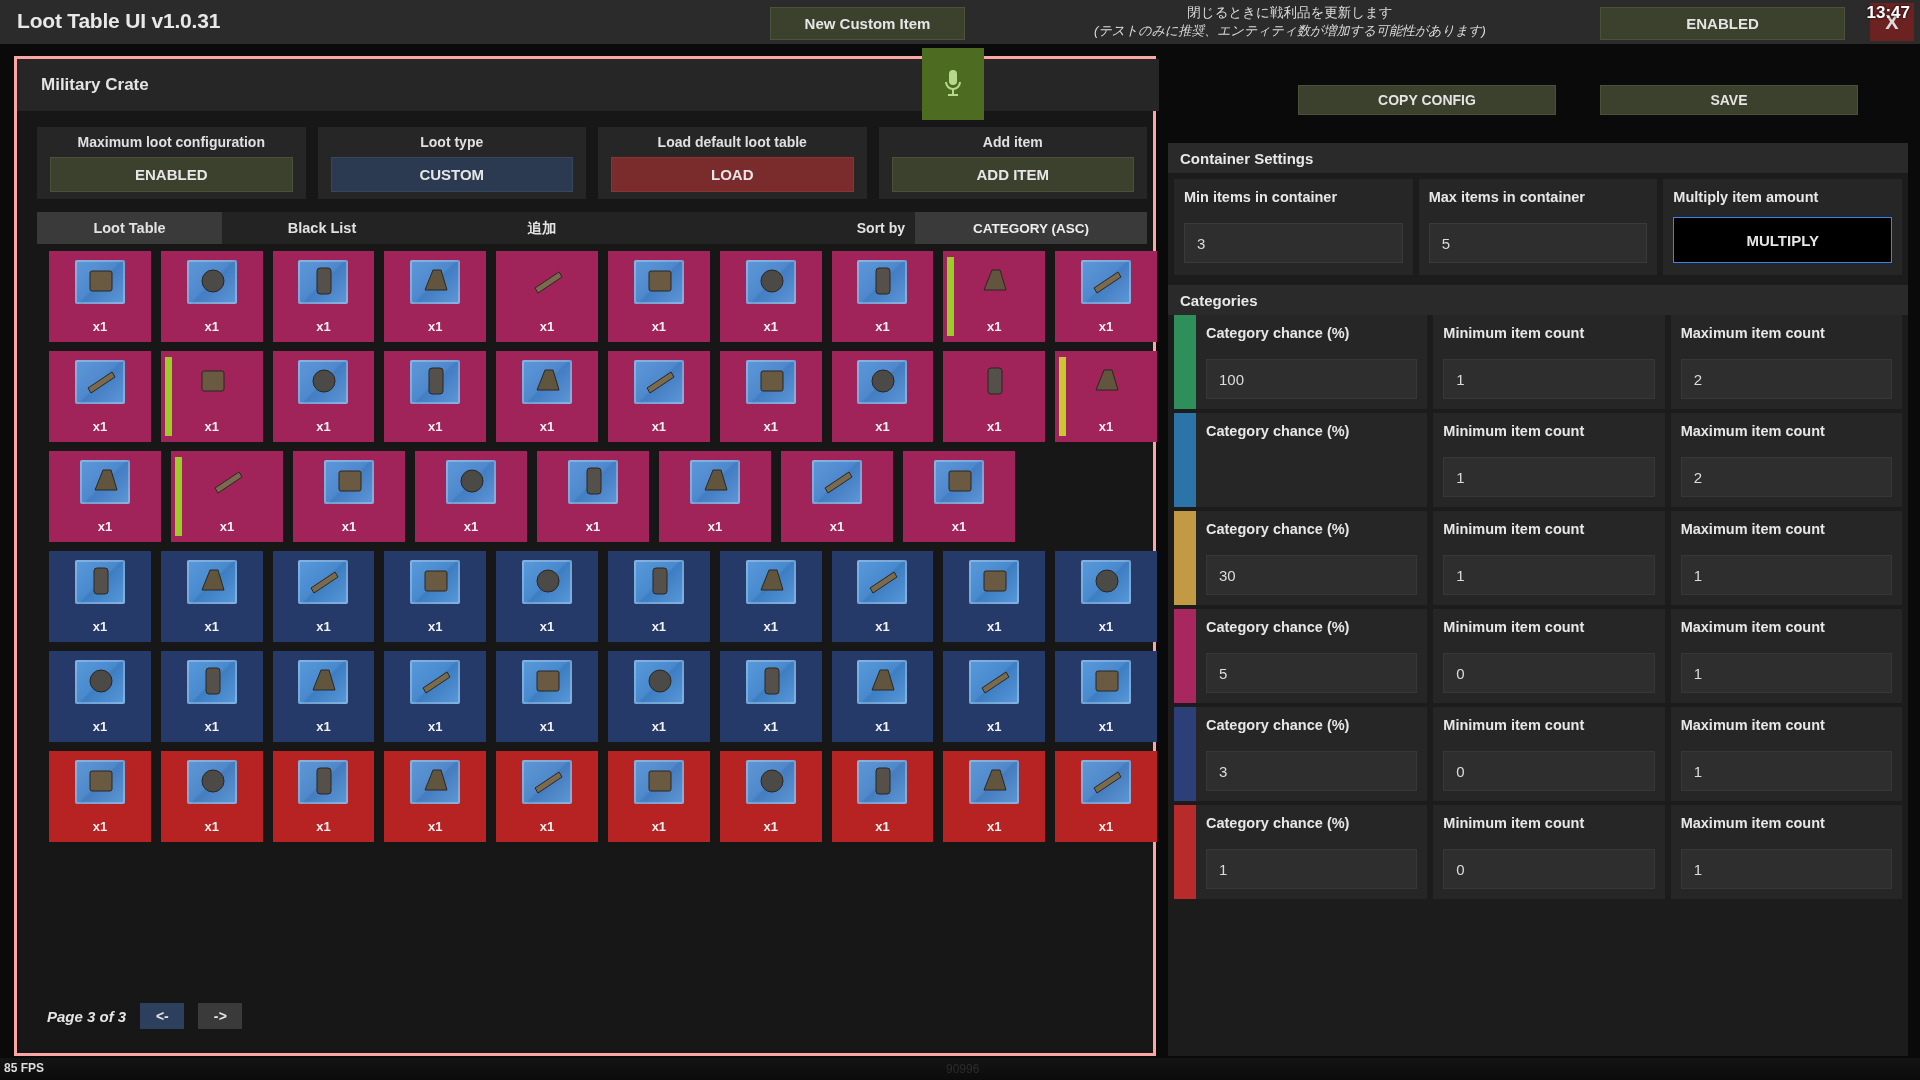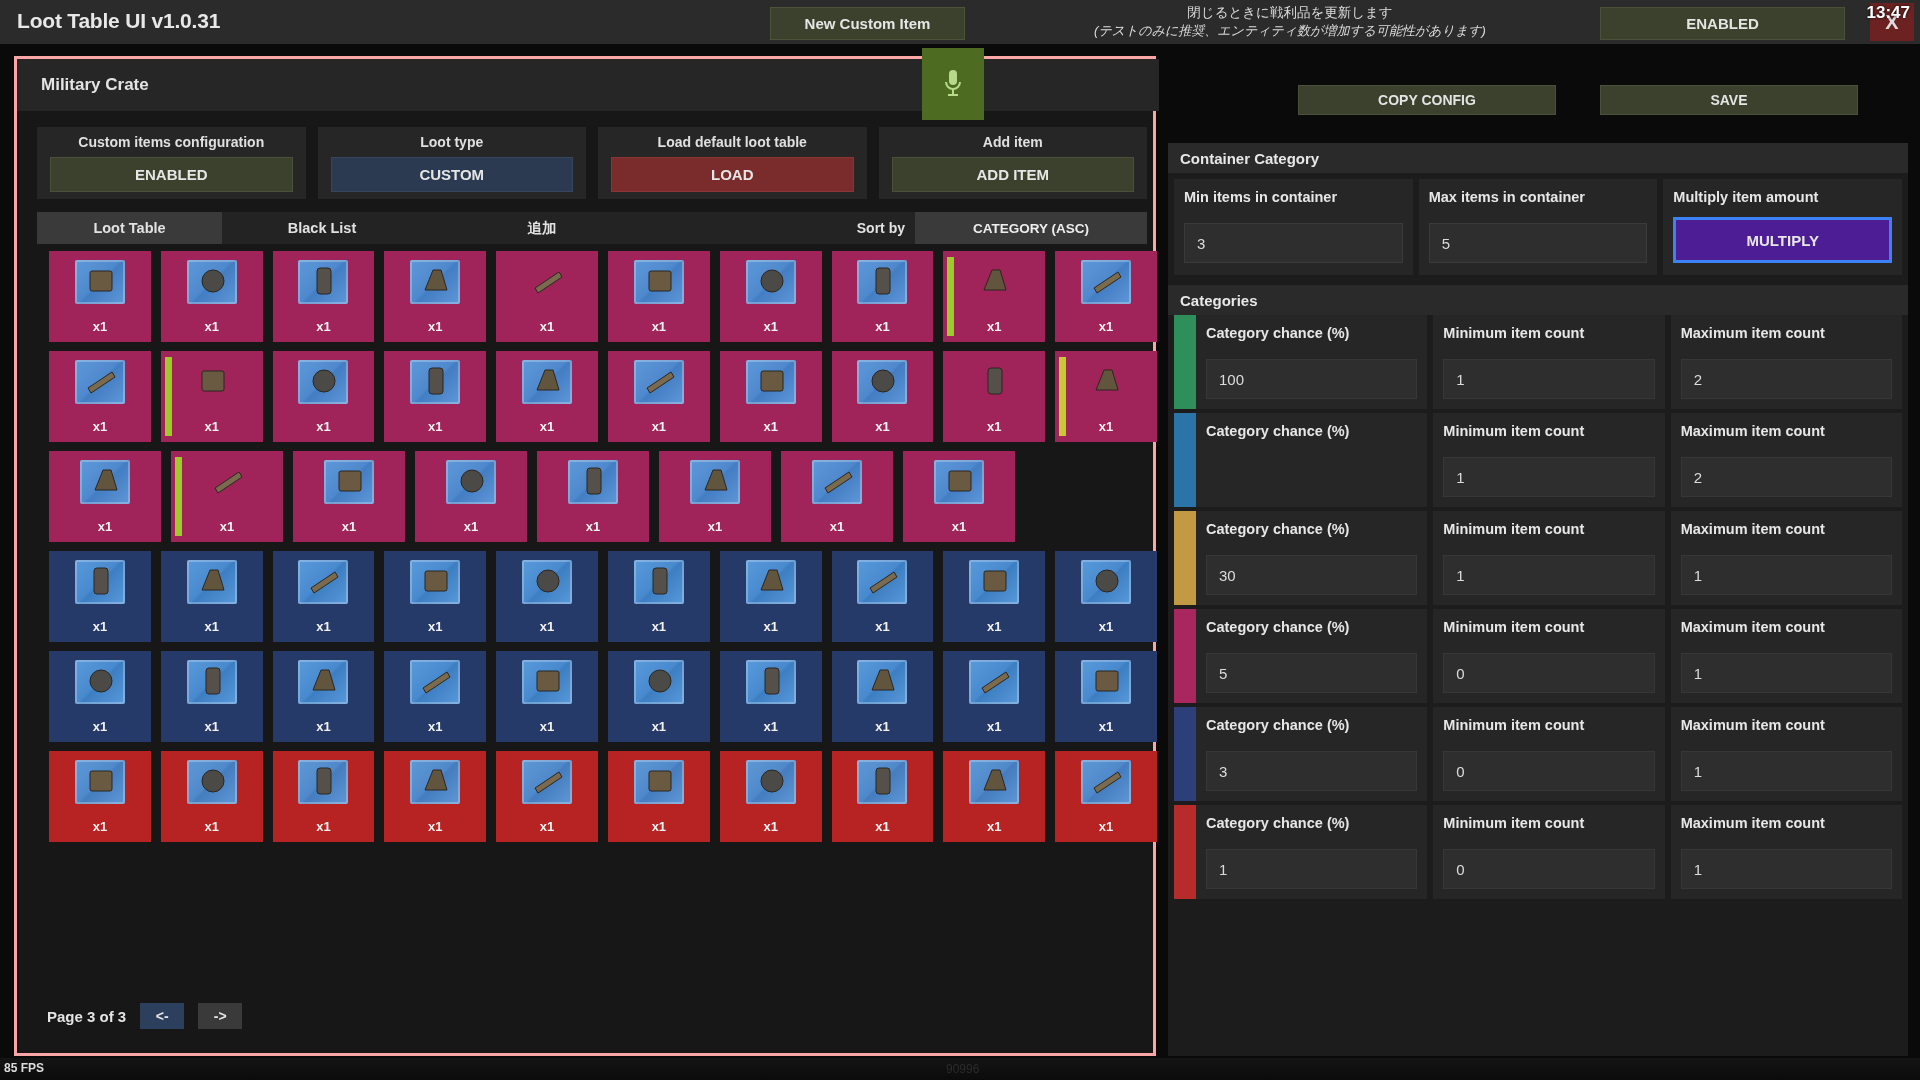--- a/index.html
+++ b/index.html
@@ -123,39 +123,39 @@
   .stripe.yellow { background: #c8c832; }
 
   
   .bp { position: absolute; left: 3px; top: 2px; width: 50px; height: 44px;
         background: linear-gradient(135deg, #5b9fe0 0%, #4b8fd4 48%, #3f82c8 52%, #5b9fe0 100%);
         border-radius: 2px; opacity: 0.95;
         box-shadow: inset 0 0 0 2px rgba(255,255,255,0.28); }
   .obj { position: absolute; left: 12px; top: 6px; width: 34px; height: 34px; }
 
   
-  .pager { position: absolute; left: 30px; bottom: 24px; display: flex; align-items: center; gap: 14px; }
+  .pager { position: absolute; left: 30px; bottom: 24px; display: flex; align-items: center; gap: 14px; font-style: italic; }
   .pager-text { font-size: 15px; font-weight: bold; color: #e4e4e4; }
   .pgbtn { width: 44px; height: 26px; display: flex; align-items: center; justify-content: center;
            font-size: 14px; font-weight: bold; color: #e8e8e8; cursor: pointer; }
   .pgbtn.on { background: #2c3f5c; }
   .pgbtn.off { background: #3a3a3a; }
 
   
   .right-panel { position: absolute; left: 1168px; top: 143px; width: 740px; height: 913px;
                  background: #1c1c1c; overflow: hidden; }
   .section-hd { height: 30px; background: #2a2a2a; display: flex; align-items: center;
                 padding-left: 12px; font-size: 15px; font-weight: bold; color: #e8e8e8; }
   .cs-row { display: flex; gap: 6px; padding: 6px; }
   .cs-card { flex: 1; background: #262626; padding: 10px 10px 12px 10px; }
   .cs-label { font-size: 14.5px; font-weight: bold; color: #e7e7e7; margin-bottom: 18px; }
   .cs-input { height: 40px; background: #2e2e2e; border: 1px solid #3a3a3a;
               display: flex; align-items: center; padding-left: 12px;
               font-size: 15px; color: #dcdcdc; cursor: text; }
-  .cs-multiply { height: 46px; background: #4c1d95; border: 3px solid #3b82f6; margin-top: -6px;
+  .cs-multiply { height: 46px; background: #000000; border: 1px solid #3b82f6; margin-top: -6px;
                  display: flex; align-items: center; justify-content: center;
                  font-size: 15px; font-weight: bold; color: #e6e6e6; cursor: pointer; }
 
   .cat-row { display: flex; margin: 0 6px 4px 6px; }
   .cat-color { width: 22px; flex: 0 0 22px; }
   .cat-fields { flex: 1; display: flex; gap: 6px; }
   .cat-field { flex: 1; background: #262626; padding: 10px; }
   .cat-label { font-size: 14.5px; font-weight: bold; color: #e7e7e7; margin-bottom: 18px; }
   .cat-input { height: 40px; background: #2e2e2e; border: 1px solid #373737;
                display: flex; align-items: center; padding-left: 12px;
@@ -189,21 +189,21 @@
   </div>
 
   <div class="left-panel">
 
     <div class="crate-header">
       <div class="crate-title">Military Crate</div>
     </div>
 
     <div class="ctrl-row">
       <div class="ctrl-card">
-        <div class="ctrl-label">Custom items configuration</div>
+        <div class="ctrl-label">Maximum loot configuration</div>
         <div class="ctrl-btn c-green">ENABLED</div>
       </div>
       <div class="ctrl-card">
         <div class="ctrl-label">Loot type</div>
         <div class="ctrl-btn c-blue">CUSTOM</div>
       </div>
       <div class="ctrl-card">
         <div class="ctrl-label">Load default loot table</div>
         <div class="ctrl-btn c-red">LOAD</div>
       </div>
@@ -885,21 +885,21 @@
       <path d="M4 15 a7 7 0 0 0 14 0" stroke="#b6d98a" stroke-width="2" fill="none"></path>
       <line x1="11" y1="22" x2="11" y2="28" stroke="#b6d98a" stroke-width="2"></line>
       <line x1="6" y1="28" x2="16" y2="28" stroke="#b6d98a" stroke-width="2"></line>
     </svg>
   </div>
   <div class="btn-copy">COPY CONFIG</div>
   <div class="btn-save">SAVE</div>
 
   <div class="right-panel">
 
-    <div class="section-hd">Container Category</div>
+    <div class="section-hd">Container Settings</div>
 
     <div class="cs-row">
       <div class="cs-card">
         <div class="cs-label">Min items in container</div>
         <div class="cs-input">3</div>
       </div>
       <div class="cs-card">
         <div class="cs-label">Max items in container</div>
         <div class="cs-input">5</div>
       </div>

